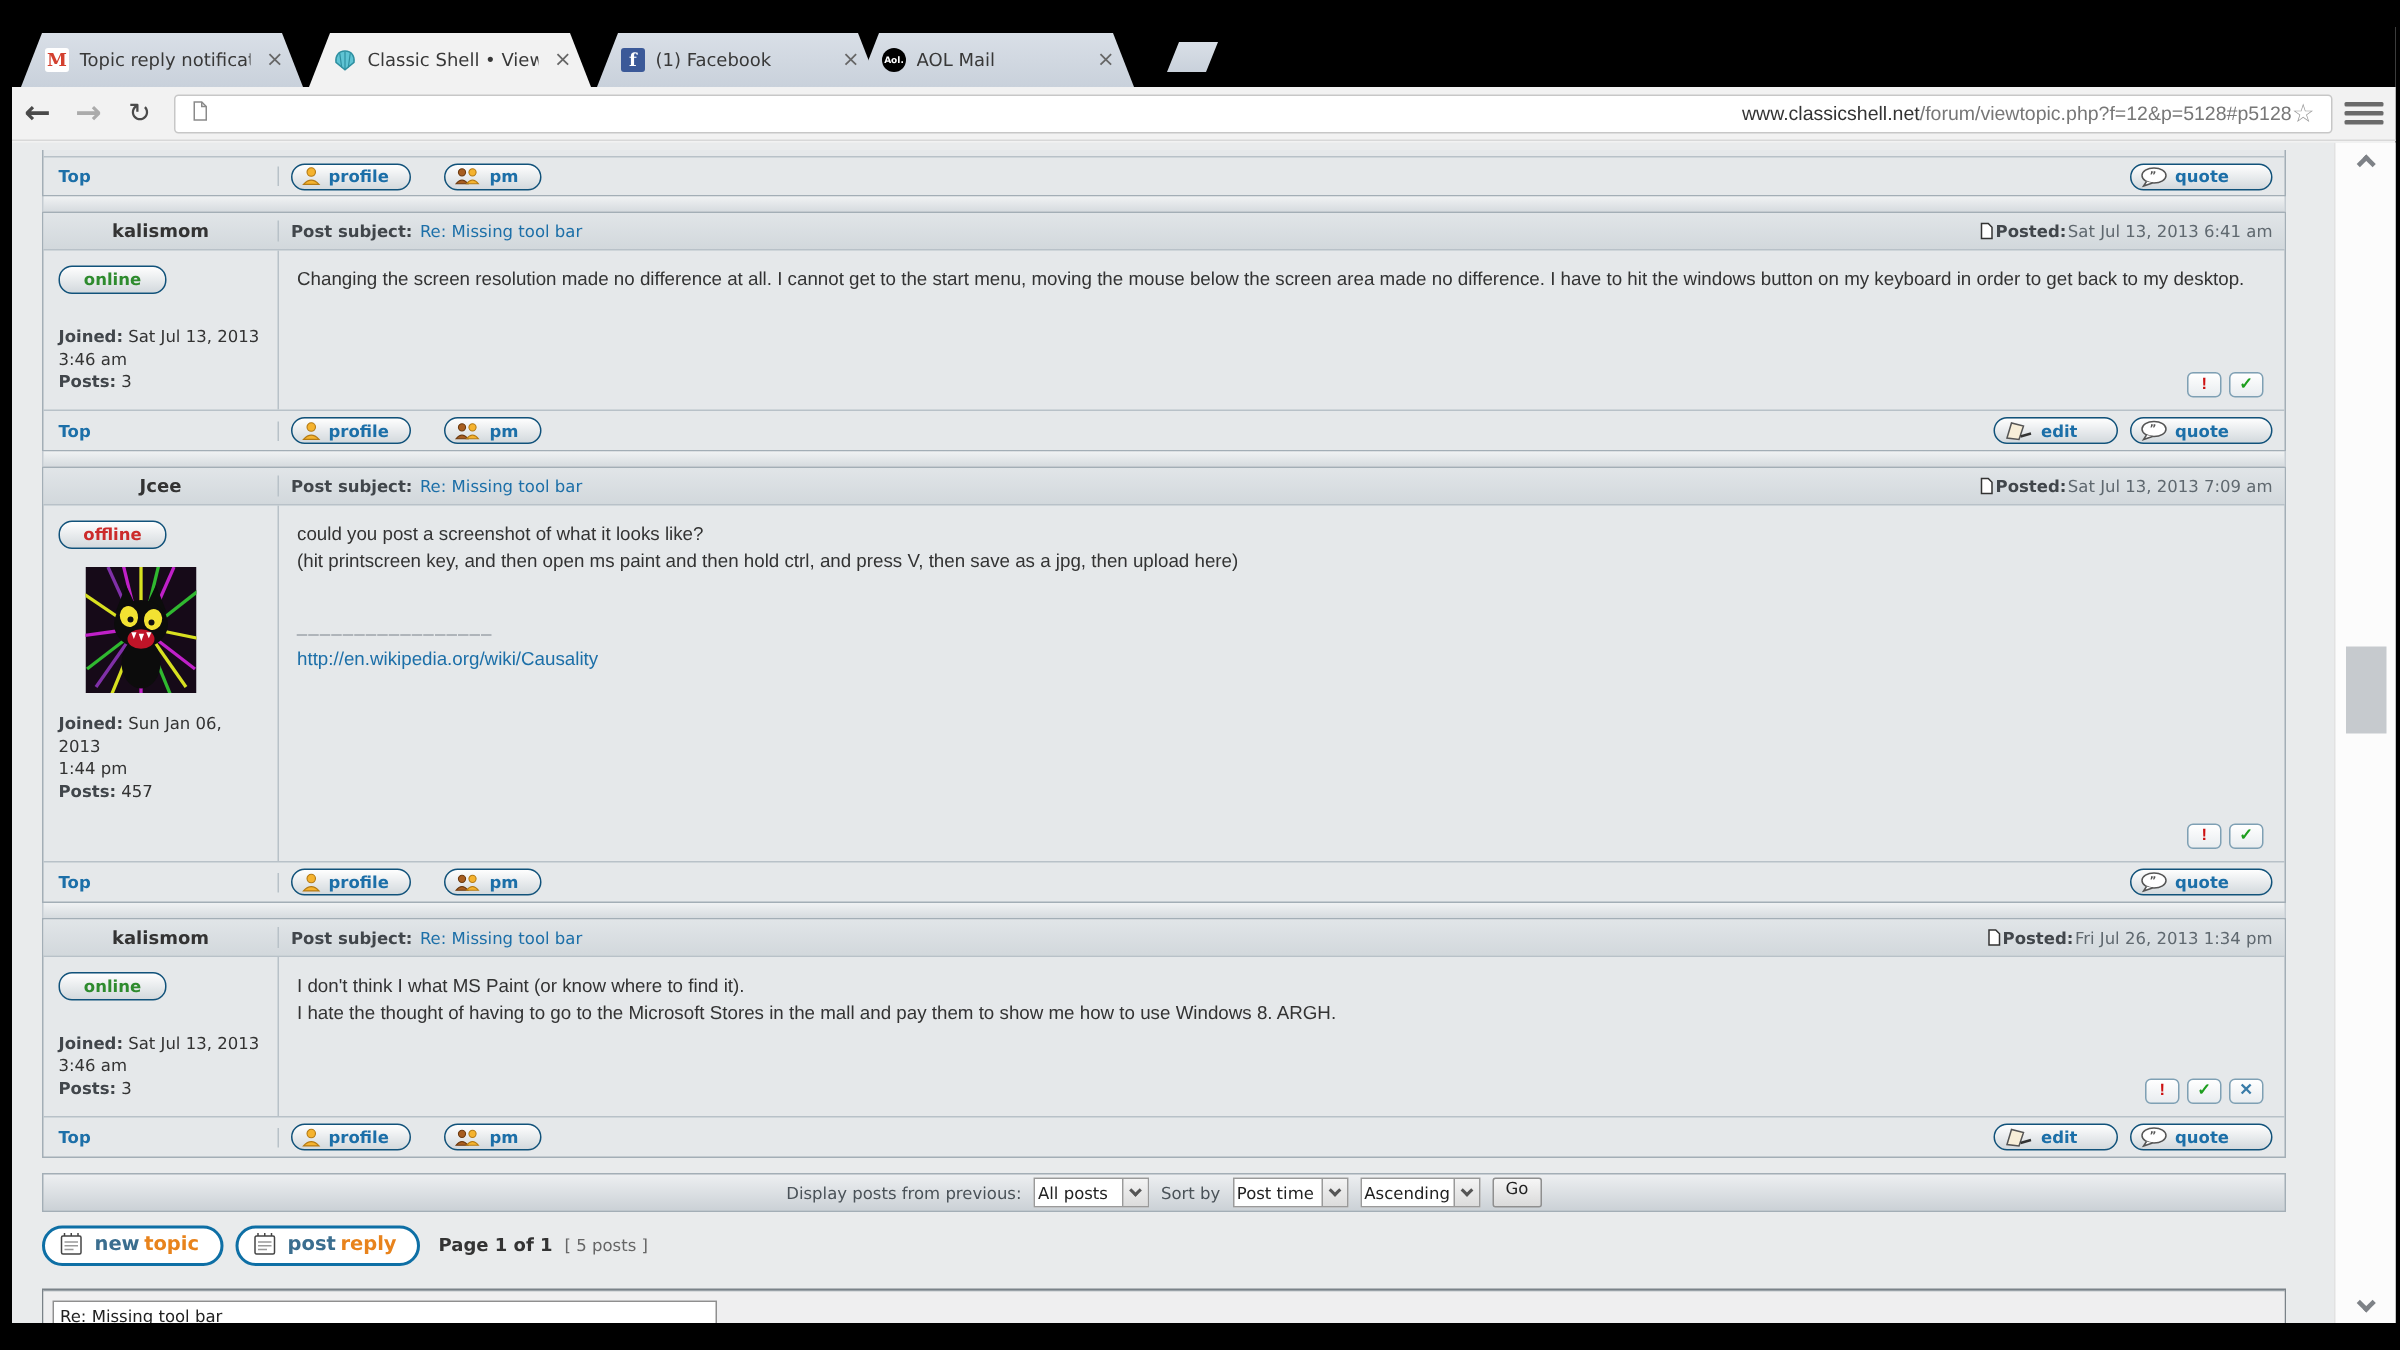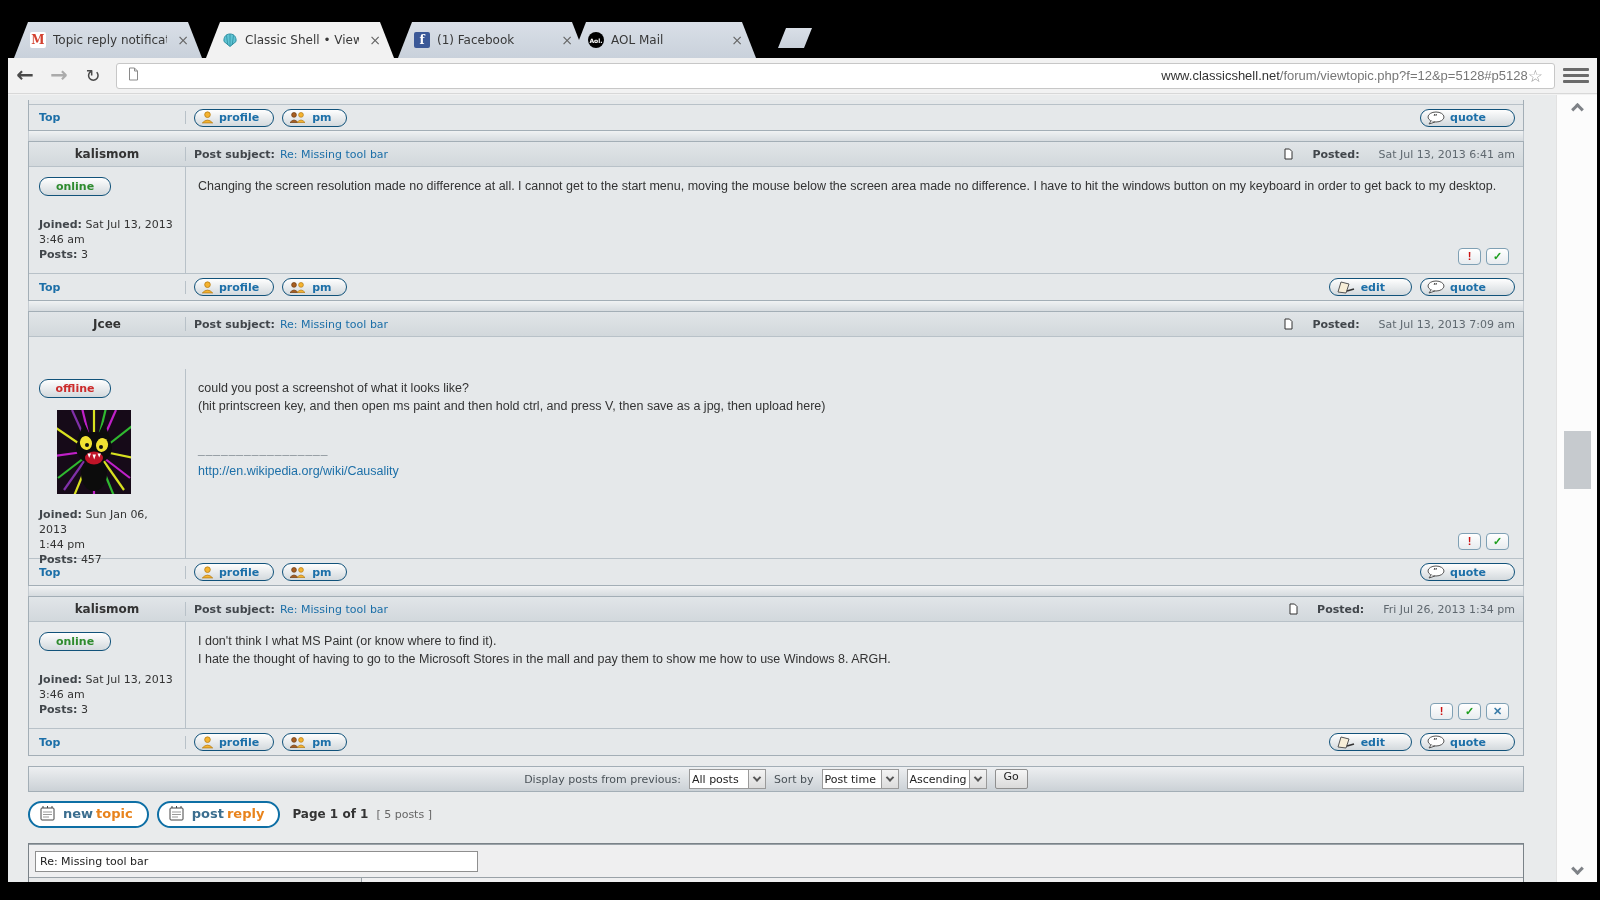--- a/index.html
+++ b/index.html
@@ -53,41 +53,41 @@
   .ptable { border:1px solid #A3AEB6; background:#E5E8EA; }
   .gap { height:10px; background:linear-gradient(#F0F2F3,#D6DBDF); border-left:1px solid #C4CBD1; border-right:1px solid #C4CBD1; }
   .row { display:flex; }
   .lcol { width:157px; border-right:1px solid #B8C1C8; flex:0 0 157px; }
   .rcol { flex:1; position:relative; }
   .phead { background:linear-gradient(#E1E5E8,#D2D8DC); border-bottom:1px solid #B8C1C8; height:25px; align-items:center; }
   .phead .lcol { text-align:center; font-weight:bold; font-size:12px; color:#333; }
   .phead .rcol { display:flex; align-items:center; padding:0 8px; font-size:11px; }
   .subject-label { font-weight:bold; color:#41464B; margin-right:5px; }
   .link { color:#1C6FA8; text-decoration:none; cursor:pointer; }
-  .posted { margin-left:auto; display:flex; align-items:center; gap:19px; color:#5C6警670; }
+  .posted { margin-left:auto; display:flex; align-items:center; gap:1px; color:#5C6警670; }
   .posted-label { font-weight:bold; color:#41464B; }
   .posted-val { color:#5F686F; }
   .pbody { border-bottom:1px solid #B8C1C8; }
   .pbody .lcol { padding:10px 10px; font-size:11px; color:#333; }
   .pbody .rcol { padding:10px 12px; font-size:12.5px; color:#333; font-family:"Liberation Sans",sans-serif; line-height:1.45; }
   .meta { margin-top:22px; line-height:1.35; }
   .meta b { color:#41464B; }
   .status-pill { display:inline-block; min-width:72px; text-align:center; padding:2px 10px; font-size:11px; font-weight:bold;
                  border:1px solid #11527A; border-radius:9px; background:linear-gradient(#FEFEFE,#D3D9DD); cursor:pointer; }
   .status-online { color:#2E8B2E; }
   .status-offline { color:#CC2B2B; }
   .minis { position:absolute; right:14px; bottom:8px; display:flex; gap:5px; }
   .mini { width:23px; height:17px; border:1px solid #7FA0B4; border-radius:4px; background:linear-gradient(#FFFFFF,#E8ECEF);
           font-size:11px; font-weight:bold; text-align:center; line-height:15px; cursor:pointer; }
   .mini.rep { color:#CC1111; }
   .mini.chk { color:#1E9E1E; }
   .mini.del { color:#3A7CA8; }
   .pfoot { height:26px; align-items:center; }
   .pfoot .lcol { padding-left:10px; font-size:11px; font-weight:bold; }
-  .pfoot .rcol { display:flex; align-items:center; padding:0 8px; gap:8px; }
+  .pfoot .rcol { display:flex; align-items:center; padding:0 8px; gap:22px; }
   .btn-pill { height:18px; display:inline-flex; align-items:center; gap:5px; padding:0 14px 0 6px; border:1px solid #11527A;
               border-radius:9px; background:linear-gradient(#FEFEFE,#D3D9DD); font-size:11px; font-weight:bold; color:#1C6FA8; cursor:pointer; }
   .right-btns { margin-left:auto; display:flex; gap:8px; }
   .avatar { width:74px; height:84px; margin:12px 0 4px 18px; display:block; cursor:pointer; }
   .sig-divider { color:#8A9299; margin-top:26px; letter-spacing:1px; font-size:12px; }
 
   
   .displaybar { margin-top:10px; height:26px; border:1px solid #A3AEB6; background:linear-gradient(#EDEFF1,#CBD1D6);
                 display:flex; align-items:center; justify-content:center; gap:8px; font-size:11px; color:#4A5258; }
   .selbox { height:20px; background:#fff; border:1px solid #9A9A9A; display:flex; align-items:center; font-size:11px; color:#222; cursor:pointer; }
@@ -295,21 +295,21 @@
             <span class="link">Re: Missing tool bar</span>
             <span class="posted">
               <svg width="9" height="12" viewBox="0 0 9 12">
                   <path d="M1 1 h4.5 l2.5 2.5 v7.5 h-7 z" fill="#fff" stroke="#333"></path>
                 </svg>
               <span class="posted-label">Posted:</span>
               <span class="posted-val">Sat Jul 13, 2013 7:09 am</span>
             </span>
           </div>
         </div>
-        <div class="row pbody" style="height:190px;margin-top:32px;">
+        <div class="row pbody" style="height:238px;">
           <div class="lcol">
             <span class="status-pill status-offline">offline</span>
             <svg class="avatar" viewBox="0 0 74 84">
               <rect width="74" height="84" fill="#160a18"></rect>
               <g stroke-width="2.2">
                 <g transform="translate(37,42)">
                   <line x1="0" y1="-10" x2="0" y2="-44" stroke="#D8E020"></line>
                     <line x1="7" y1="-8" x2="22" y2="-42" stroke="#C020C8"></line>
                   <line x1="10" y1="-4" x2="38" y2="-26" stroke="#30B830"></line>
                     <line x1="11" y1="0" x2="40" y2="6" stroke="#D8E020"></line>

